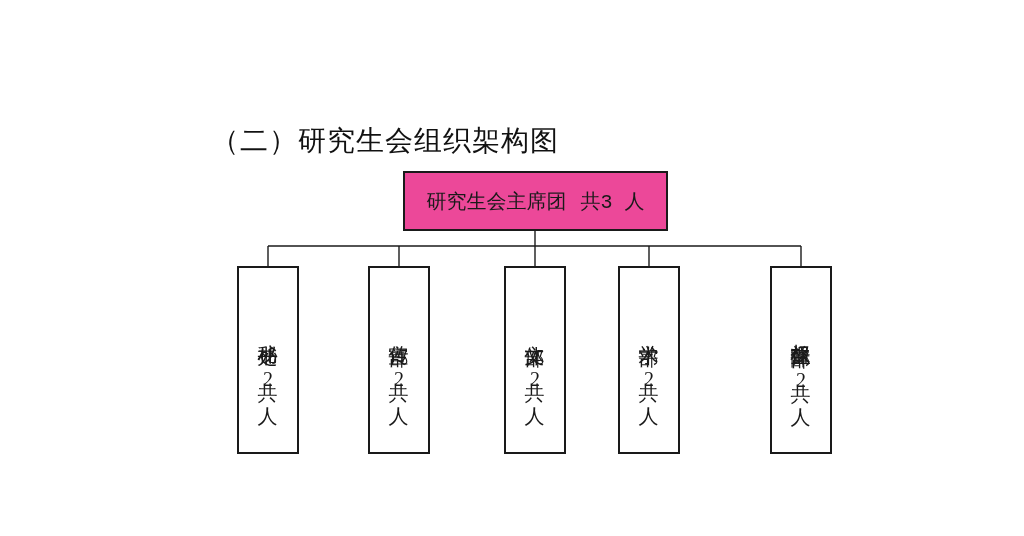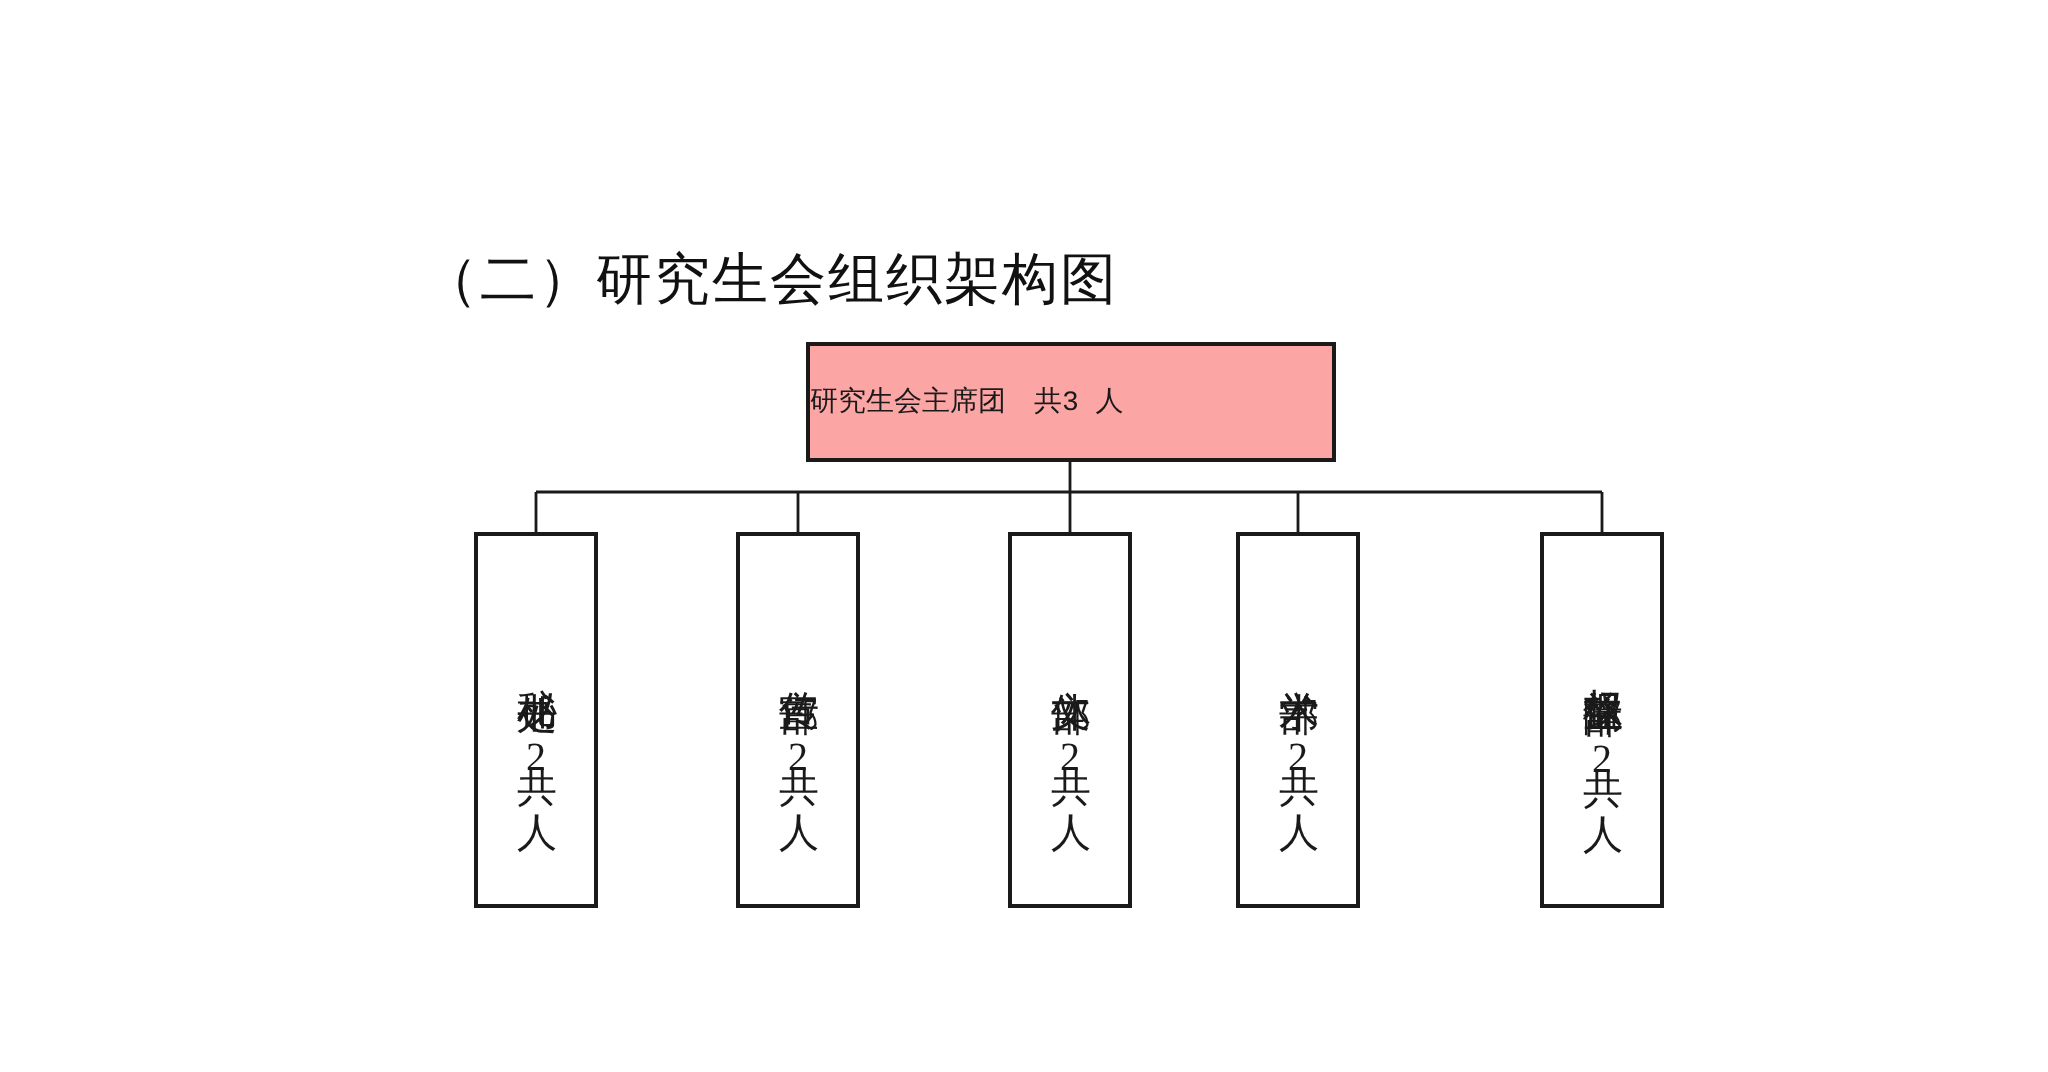--- a/index.html
+++ b/index.html
@@ -39,24 +39,25 @@
     stroke: #1a1a1a;
     stroke-width: 1.4;
   }
   .root-box {
     position: absolute;
     left: 403px;
     top: 130px;
     width: 261px;
     height: 56px;
     border: 2px solid #1a1a1a;
-    background: #fca5a5;
+    background: #ec4899;
     display: flex;
     align-items: center;
-    font-size: 14px;
+    justify-content: center;
+    font-size: 20px;
     white-space: nowrap;
   }
   .root-count { margin-left: 14px; font-family: Liberation Mono, monospace; }
   .dept-box {
     position: absolute;
     top: 225px;
     width: 58px;
     height: 184px;
     border: 2px solid #1a1a1a;
     background: #ffffff;

